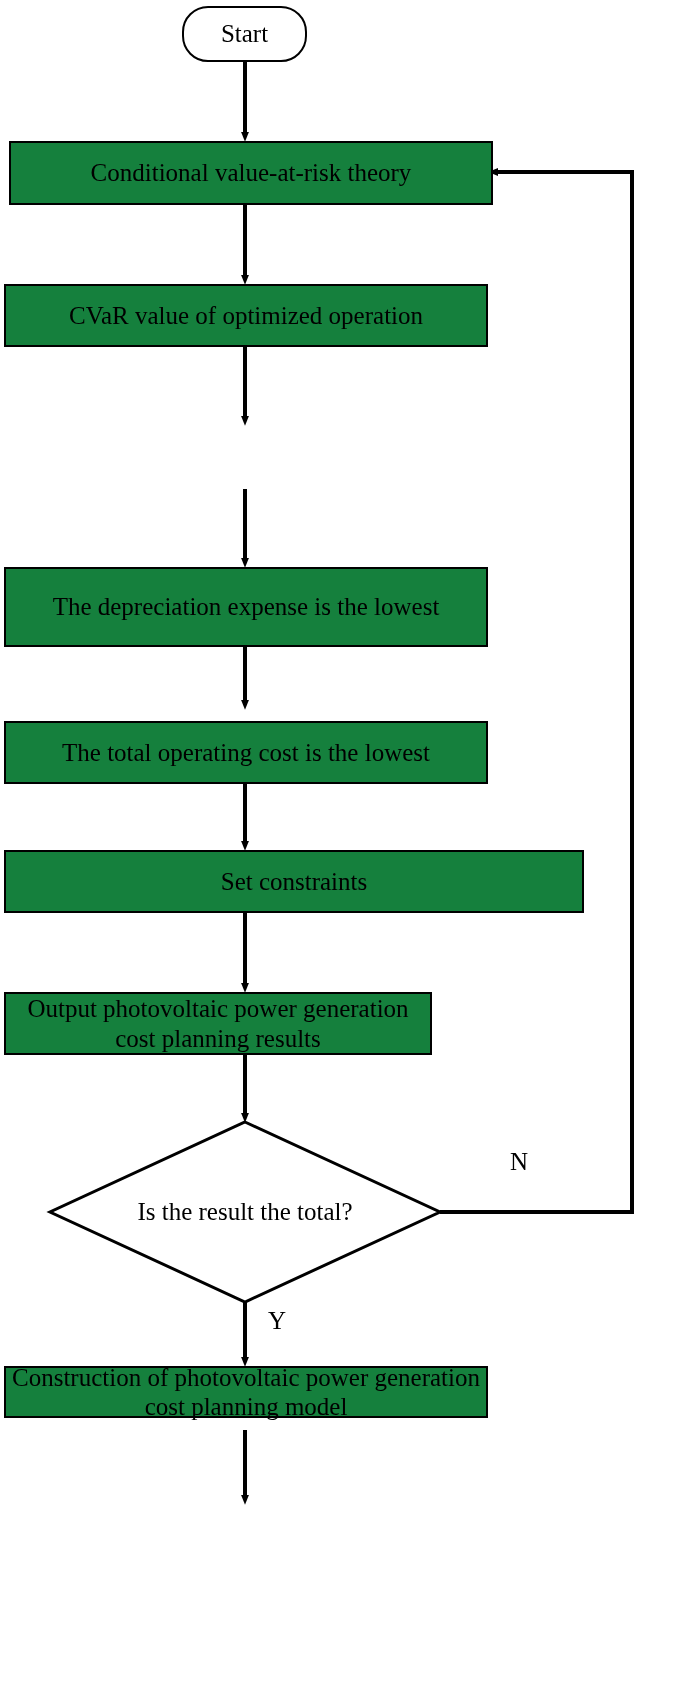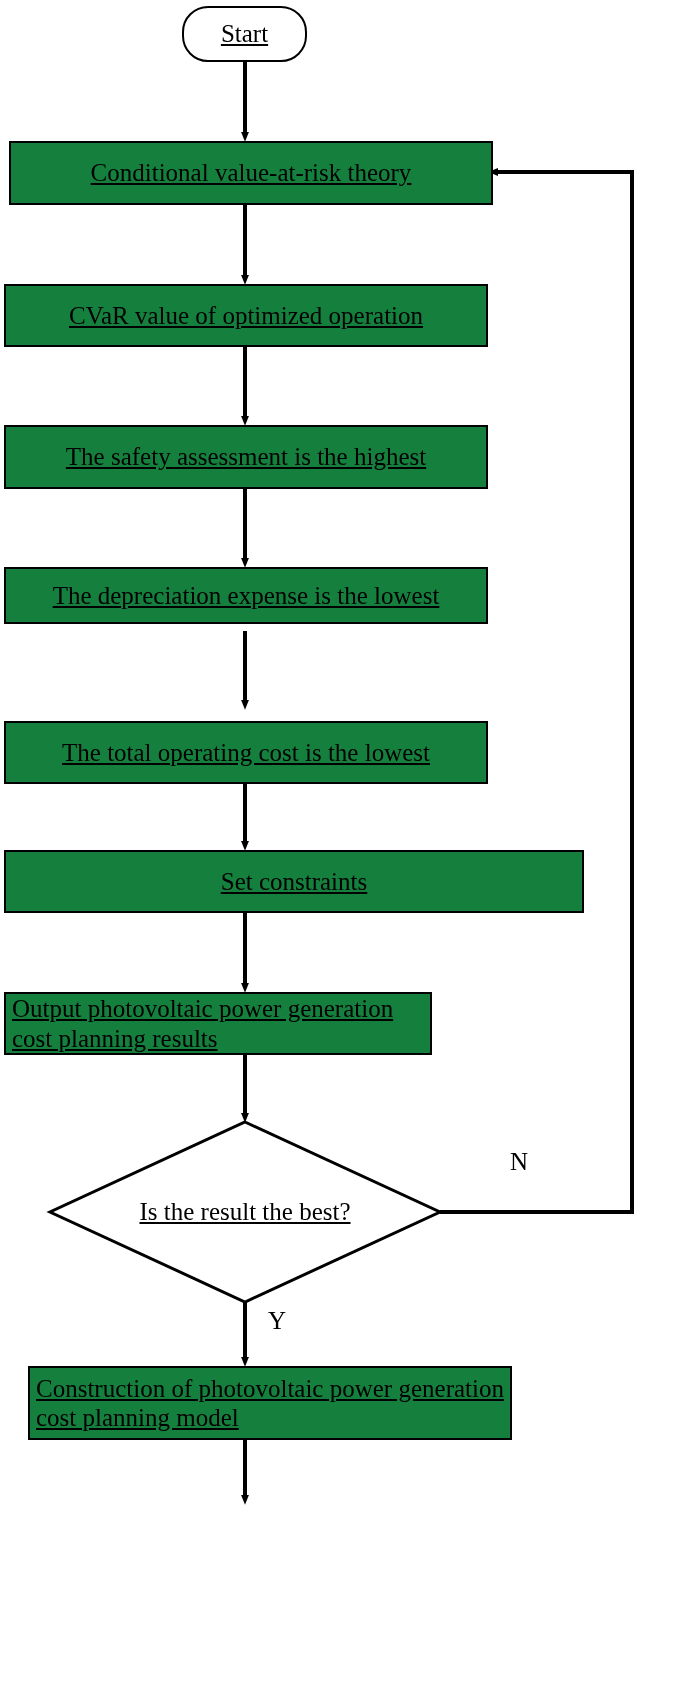--- a/index.html
+++ b/index.html
@@ -20,24 +20,23 @@
     left: 0; top: 0;
     width: 685px;
     height: 1693px;
   }
   .node {
     position: absolute;
     box-sizing: border-box;
     display: flex;
     align-items: center;
     justify-content: center;
-    text-align: left;
+    text-align: center;
     line-height: 1.18;
     color: #000;
-    text-decoration: underline;
   }
   .terminator {
     border: 2px solid #000;
     border-radius: 26px;
     background: #fff;
     font-size: 25px;
   }
   .process {
     border: 2px solid #000;
     background: #15803d;
@@ -103,45 +102,42 @@
   </div>
 
   <div class="node process" style="left:9px; top:141px; width:484px; height:64px;">
     <span>Conditional value-at-risk theory</span>
   </div>
 
   <div class="node process" style="left:4px; top:284px; width:484px; height:63px;">
     <span>CVaR value of optimized operation</span>
   </div>
 
-  <div class="node process" style="left:4px; top:425px; width:484px; height:64px;">
-    <span>The safety assessment is the highest</span>
-  </div>
 
-  <div class="node process" style="left:4px; top:567px; width:484px; height:57px;">
+  <div class="node process" style="left:4px; top:567px; width:484px; height:80px;">
     <span>The depreciation expense is the lowest</span>
   </div>
 
   <div class="node process" style="left:4px; top:709px; width:484px; height:63px;margin-top:12px;">
     <span>The total operating cost is the lowest</span>
   </div>
 
   <div class="node process" style="left:4px; top:850px; width:580px; height:63px;">
     <span>Set constraints</span>
   </div>
 
   <div class="node process" style="left:4px; top:992px; width:428px; height:63px;">
     <span>Output photovoltaic power generation cost planning results</span>
   </div>
 
   <div class="node decision-text" style="left:95px; top:1190px; width:300px; height:44px;">
-    <span>Is the result the best?</span>
+    <span>Is the result the total?</span>
   </div>
 
-  <div class="node process" style="left:4px; top:1366px; width:484px; height:74px;margin-left:24px;">
+  <div class="node process" style="left:4px; top:1366px; width:484px; height:52px;">
     <span>Construction of photovoltaic power generation cost planning model</span>
   </div>
 
 
   <div class="edge-label" style="left:510px; top:1148px;">N</div>
 
   <div class="edge-label" style="left:268px; top:1307px;">Y</div>
 
 </div>
 

